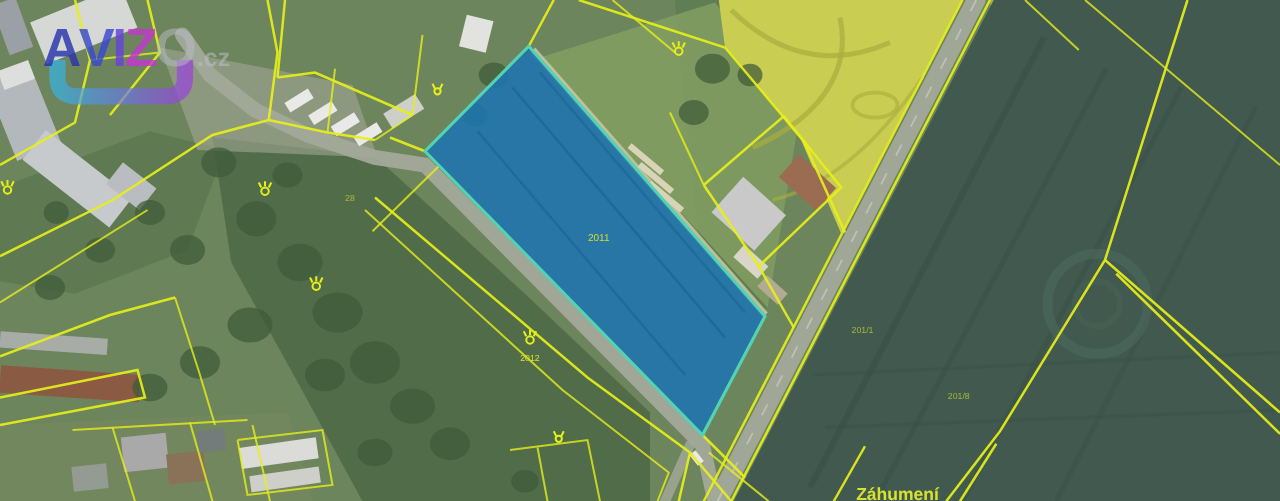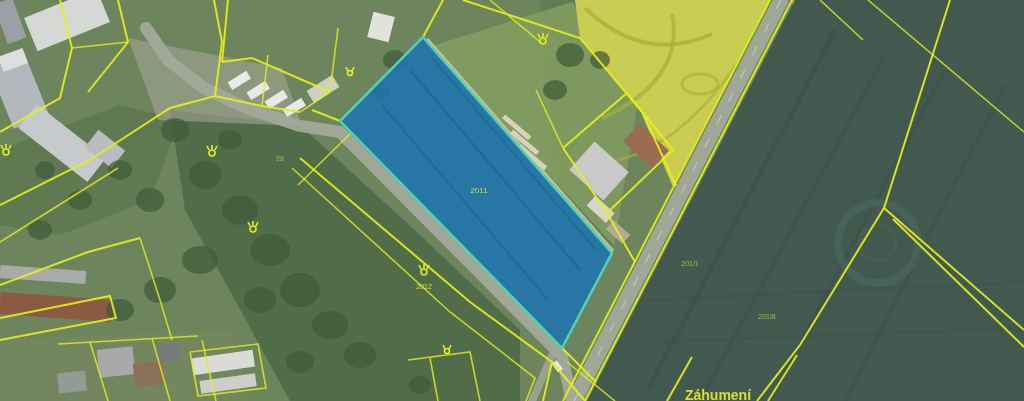--- a/index.html
+++ b/index.html
@@ -238,14 +238,28 @@
   <g text-anchor="middle">
     <text class="plabel" x="479" y="193" font-size="8" fill="#6f9a46" opacity="0.95">2011</text>
     <text class="plabel" x="424" y="289" font-size="7">2012</text>
     <text class="plabel" x="690" y="266" font-size="7" opacity="0.65">201/1</text>
     <text class="plabel" x="767" y="319" font-size="7" opacity="0.65">201/8</text>
     <text class="plabel" x="280" y="161" font-size="7" opacity="0.6">28</text>
     <text class="plabel" x="718" y="400" font-size="14" font-weight="bold">Záhumení</text>
   </g>
 </svg>
 
+  <div class="logo">
+    <svg class="logo-u" width="124" height="46" viewBox="0 0 124 46">
+      <path d="M8,2 V16 Q8,31 24,31 H94 Q110,31 110,16 V2" fill="none" stroke="url(#ugrad2)" stroke-width="13" opacity="0.85"></path>
+      <defs>
+        <linearGradient id="ugrad2" x1="0" y1="0" x2="1" y2="0">
+          <stop offset="0" style="stop-color:var(--logo-u-start,#35b6e8)"></stop>
+          <stop offset="1" style="stop-color:var(--logo-u-end,#9b3fe0)"></stop>
+        </linearGradient>
+      </defs>
+    </svg>
+    <div class="logo-text">
+      <span class="l-a">A</span><span class="l-v">V</span><span class="l-i">I</span><span class="l-z">Z</span><span class="l-o">O</span><span class="l-tld">.cz</span>
+    </div>
+  </div>
 
 </div>
 
 </body></html>

